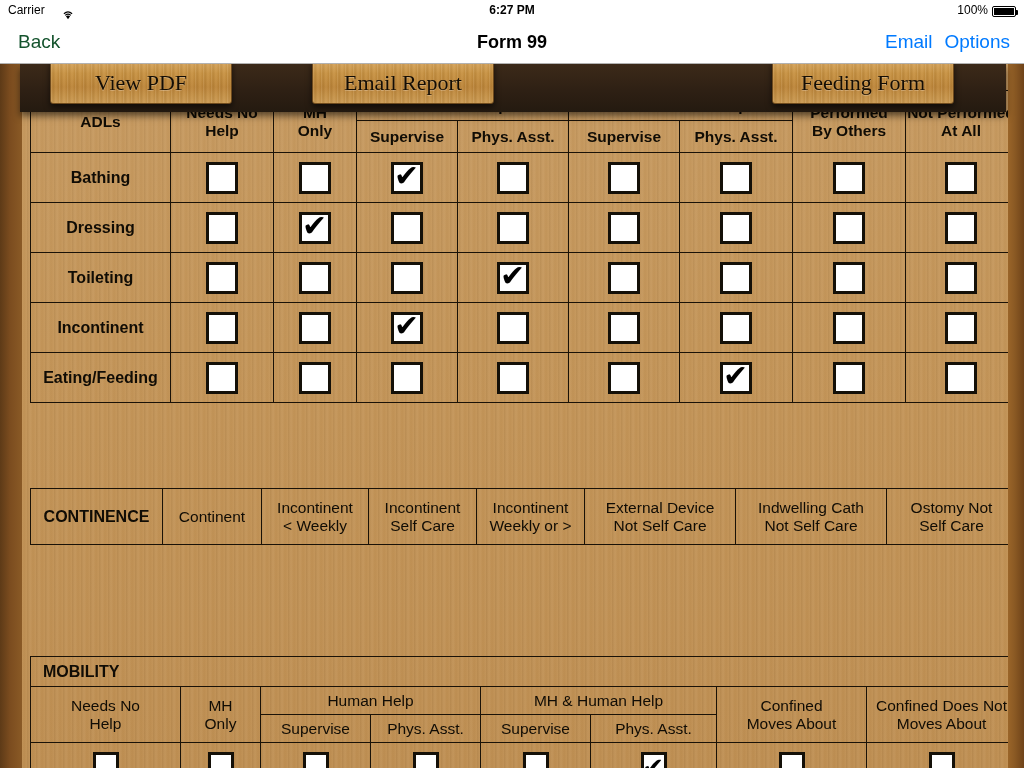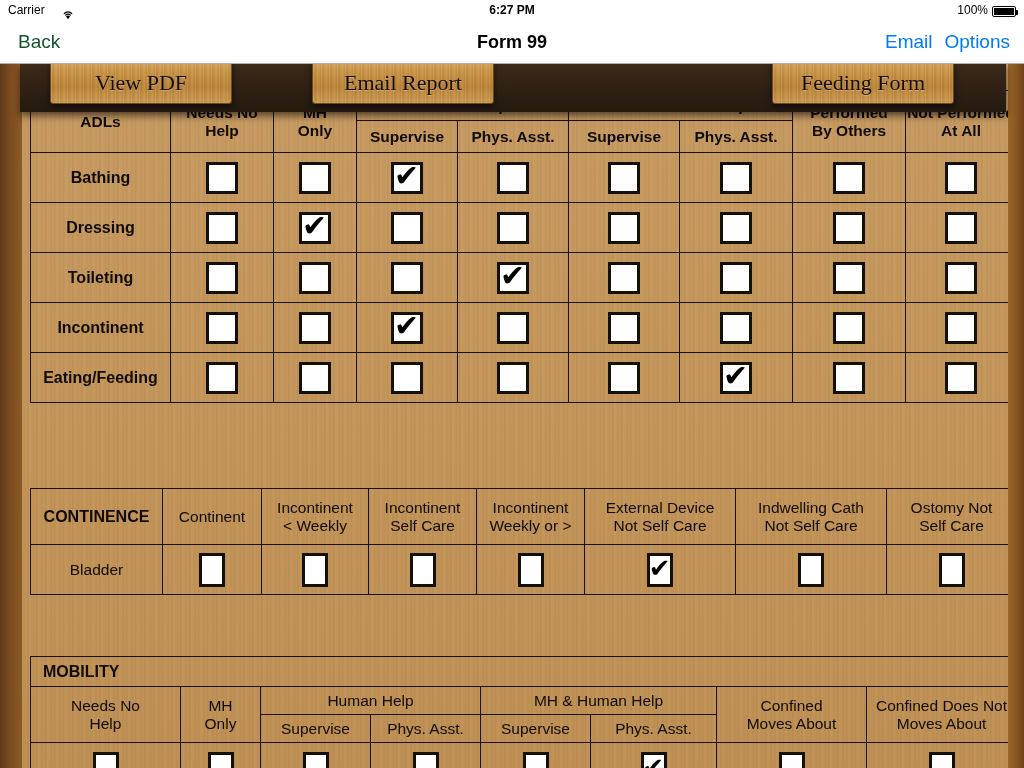--- a/index.html
+++ b/index.html
@@ -353,30 +353,20 @@
           <div>Indwelling Cath</div>
           <div>Not Self Care</div>
         </td>
         <td class="lightcell">
           <div>Ostomy Not</div>
           <div>Self Care</div>
         </td>
       </tr>
       </tbody>
         <tbody id="cont-body">
-          <tr class="bodyrow">
-            <td class="lightcell" style="font-weight: normal;">Bladder</td>
-            <td class="lightcell"><div class="cb small"></div></td>
-            <td class="lightcell"><div class="cb small"></div></td>
-            <td class="lightcell"><div class="cb small"></div></td>
-            <td class="lightcell"><div class="cb small"></div></td>
-            <td class="lightcell"><div class="cb small"><span class="tick">✔</span></div></td>
-            <td class="lightcell"><div class="cb small"></div></td>
-            <td class="lightcell"><div class="cb small"></div></td>
-          </tr>
         </tbody>
     </table>
 
     <table class="form" id="mob-table">
       <colgroup>
         <col style="width:150px">
           <col style="width:80px">
           <col style="width:110px">
         <col style="width:110px">
           <col style="width:110px">

